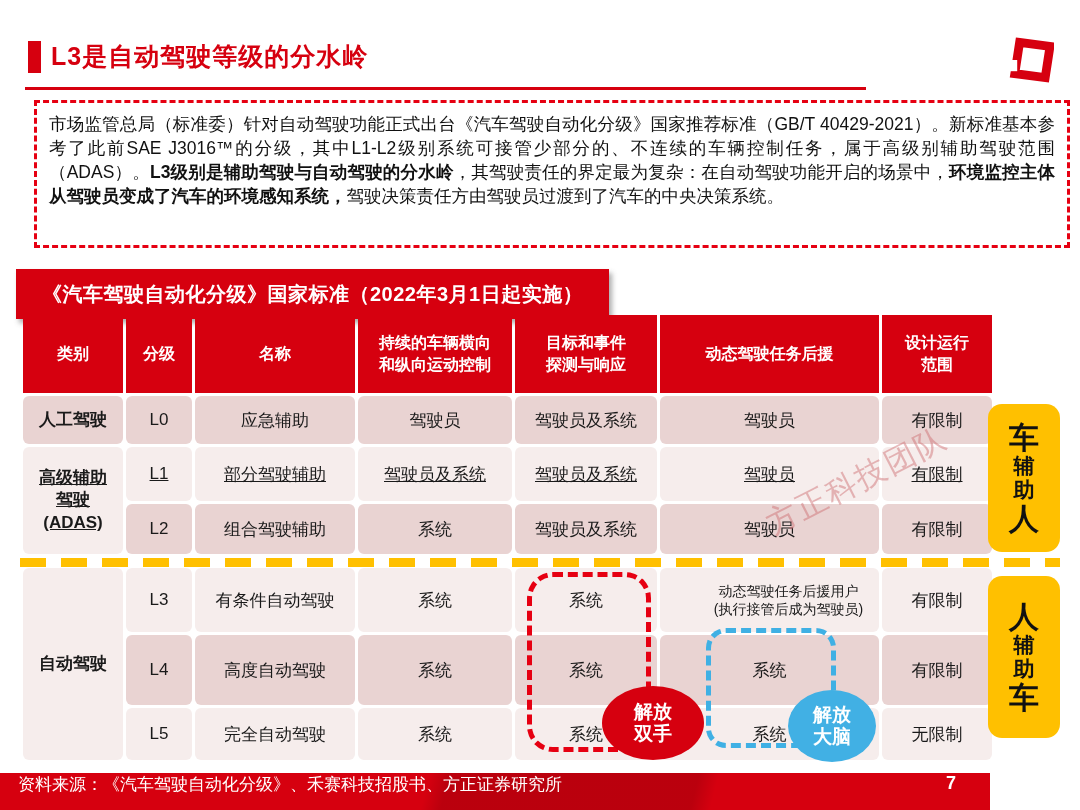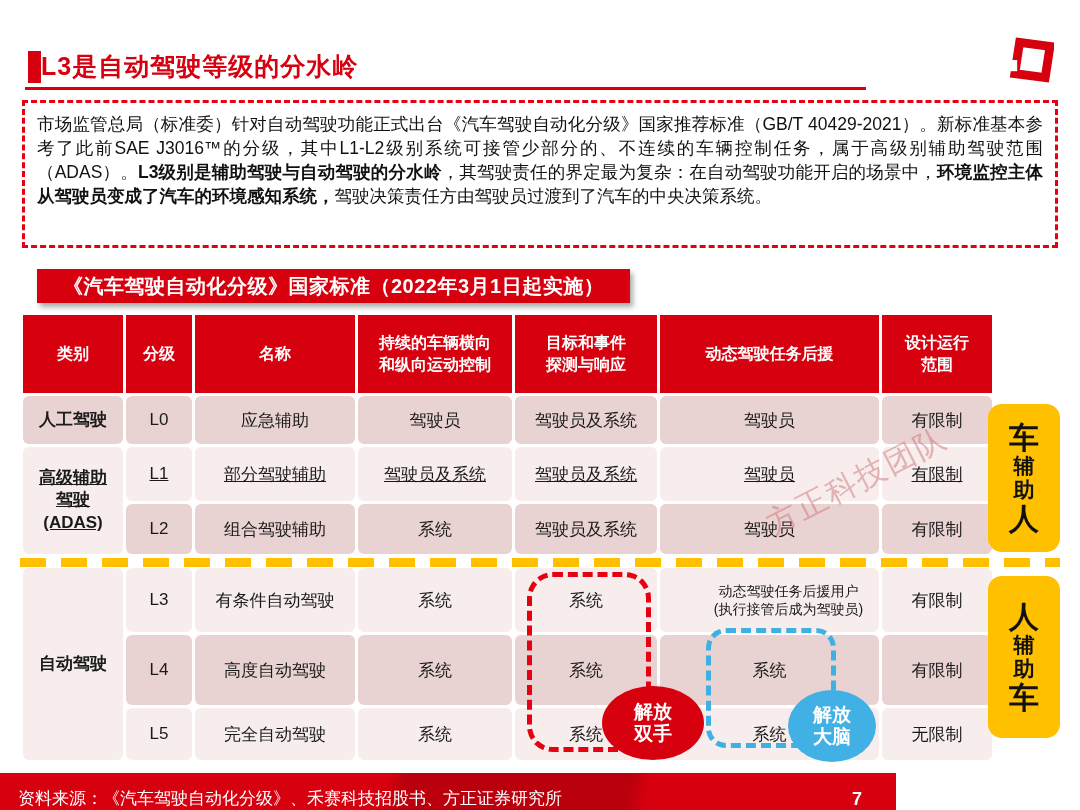--- a/index.html
+++ b/index.html
@@ -1,37 +1,37 @@
 <!DOCTYPE html>
 <html><head>
 <meta charset="utf-8">
 <style>
   html,body{margin:0;padding:0;background:#e8e8e8;}
   .slide{
     position:relative;width:1080px;height:810px;background:#fff;overflow:hidden;
     font-family:"Liberation Sans","DejaVu Sans",sans-serif;color:#111;
   }
   
-  .title-row{position:absolute;left:28px;top:50px;display:flex;align-items:center;}
+  .title-row{position:absolute;left:28px;top:40px;display:flex;align-items:center;gap:10px;}
   .title-block{width:13px;height:32px;background:#d6000f;}
   .page-title{font-size:25px;color:#d6000f;font-weight:bold;margin:0;letter-spacing:1px;}
   .title-underline{position:absolute;left:25px;top:87px;width:841px;height:3px;background:#d6000f;}
   
   .logo{position:absolute;right:26px;top:36px;display:flex;align-items:center;gap:8px;}
   .logo-text{display:flex;flex-direction:column;}
   .logo-cn{font-size:29px;font-weight:bold;color:#d6000f;line-height:1.02;letter-spacing:2px;}
   .logo-en{font-size:10px;font-weight:bold;color:#d6000f;letter-spacing:2.2px;margin-top:3px;}
   
-  .intro-box{position:absolute;left:22px;top:100px;width:1036px;height:148px;
+  .intro-box{position:absolute;left:34px;top:100px;width:1036px;height:148px;
     border:3px dashed #e60012;box-sizing:border-box;padding:9px 12px;}
   .intro-box p{margin:0;font-size:17.5px;line-height:24px;text-align:justify;color:#111;}
   .intro-box b{font-weight:bold;}
   
-  .banner{position:absolute;left:37px;top:269px;height:34px;line-height:34px;background:#d6000f;
-    color:#fff;font-weight:bold;font-size:20px;padding:0 26px;letter-spacing:.5px;
+  .banner{position:absolute;left:16px;top:269px;height:34px;line-height:34px;background:#d6000f;
+    color:#fff;font-weight:bold;font-size:20px;padding:8px 26px;letter-spacing:.5px;
     box-shadow:3px 4px 5px rgba(70,70,70,.45);}
   
   .table-wrap{position:absolute;left:20px;top:312px;z-index:1;}
   table.grade-table{border-collapse:separate;border-spacing:3px;table-layout:fixed;width:975px;}
   .grade-table th{background:#d6000f;color:#fff;font-weight:bold;font-size:16px;height:78px;
     white-space:pre-line;line-height:1.35;padding:0 2px;}
   .grade-table td{text-align:center;vertical-align:middle;font-size:17px;color:#1a1a1a;padding:0 2px;border-radius:6px;}
   td.dark{background:#e9d3d2;} td.light{background:#f6edec;}
   td.cat{font-weight:bold;white-space:pre-line;line-height:1.3;}
   td.fallback-small{font-size:14px;line-height:1.3;white-space:pre-line;padding-left:40px;}
@@ -52,22 +52,22 @@
     white-space:pre-line;line-height:1.15;z-index:5;}
   .red-circle{left:602px;top:686px;width:102px;height:74px;background:#d6000f;}
   .blue-circle{left:788px;top:690px;width:88px;height:72px;background:#41b0e4;}
   .badge{position:absolute;left:988px;width:72px;background:#ffc000;border-radius:14px;
     display:flex;flex-direction:column;align-items:center;justify-content:center;color:#111;z-index:2;}
   .badge-1{top:404px;height:148px;}
   .badge-2{top:576px;height:162px;}
   .badge .big{font-size:30px;font-weight:800;line-height:1.12;}
   .badge .small{font-size:21px;font-weight:600;line-height:1.12;}
   
-  .footer{position:absolute;left:0;bottom:0;width:896px;height:37px;color:#fff;font-size:17px;
-    display:flex;align-items:flex-end;
+  .footer{position:absolute;left:0;bottom:0;width:990px;height:37px;color:#fff;font-size:17px;
+    display:flex;align-items:flex-start;
     background:linear-gradient(104deg,rgba(0,0,0,0) 0 43%,rgba(0,0,0,.13) 45% 70%,rgba(0,0,0,0) 72%),#d6000f;}
   .footer .source{padding-left:18px;}
   .footer .page-num{margin-left:auto;padding-right:34px;font-weight:bold;font-size:18px;}
 </style>
 </head>
 <body>
 
 <div class="slide">
 
   <div class="title-row">

